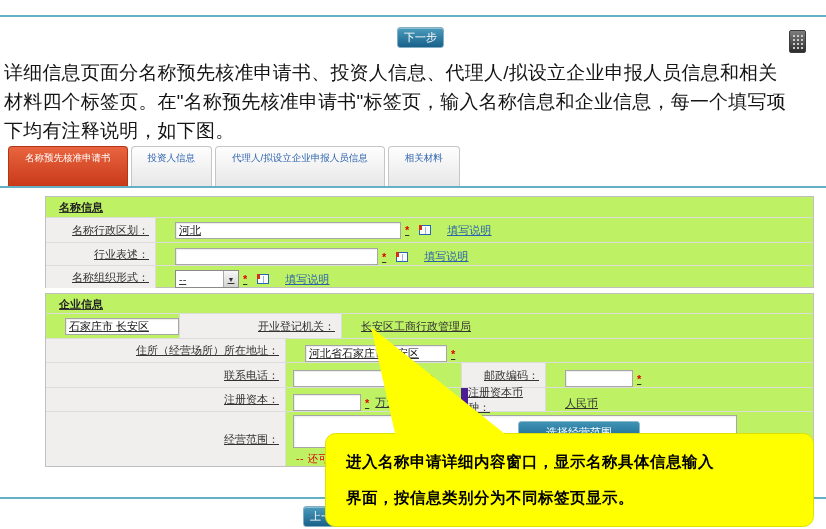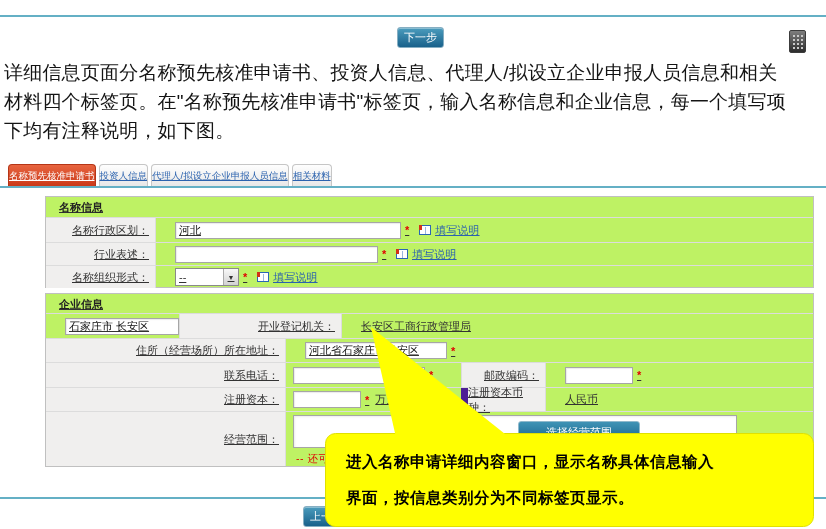--- a/index.html
+++ b/index.html
@@ -17,39 +17,39 @@
   .keypad { position:absolute; left:789px; top:30px; width:17px; height:23px; border:1px solid #3c3c3c;
             border-radius:2px; background:linear-gradient(#7e7e7e,#2c2c2c); }
   .keypad .dots { margin:3px auto 0; width:11px; height:15px;
             background-image:radial-gradient(circle,#c9c9c9 0.8px,transparent 1.1px);
             background-size:4px 4px; }
 
   .intro { position:absolute; left:4px; top:58px; width:792px; font-size:19px; line-height:29px;
            color:#141414; letter-spacing:.2px; }
 
   .tabs { position:absolute; left:8px; top:164px; height:22px; display:flex; gap:3px; align-items:flex-end; }
-  .tab { height:22px; line-height:21px; padding:0 0; font-size:9.5px; white-space:nowrap;
+  .tab { height:40px; line-height:21px; padding:0 16px; font-size:9.5px; white-space:nowrap;
          border:1px solid #c6c6c6; border-bottom:none; border-radius:4px 4px 0 0;
-         background:linear-gradient(#fefefe,#e7e7e7); color:#2b62ae; cursor:pointer;text-decoration:underline; }
+         background:linear-gradient(#fefefe,#e7e7e7); color:#2b62ae; cursor:pointer; }
   .tab.active { background:linear-gradient(#e8643f,#c93a1a); color:#fff; border-color:#b53517; }
   .tab-underline { position:absolute; left:0; top:186px; width:826px; height:2px; background:#64b0c5; }
 
   .section { position:absolute; left:45px; width:769px; border:1px solid #c0c0c0; background:#bef264; font-size:11px; color:#333;text-decoration:underline; }
   .sec-header { height:21px; line-height:21px; padding-left:13px; font-weight:bold; color:#222;
                 border-bottom:1px solid #dcdcdc; font-size:11px; }
   .frow { display:flex; align-items:center; }
-  .frow + .frow { border-top:1px solid #dcdcdc; }
+  .frow + .frow { border-top:1px solid #dcdcdc;align-items:flex-end; }
   .lbl { background:#f0efee; border-right:1px solid #dcdcdc; align-self:stretch;
          display:flex; align-items:center; justify-content:flex-end; padding-right:6px; color:#333; }
   .fval { display:flex; align-items:center; flex:1; padding-left:19px; }
   .inp { height:17px; border:1px solid #a6a6a6; background:#fff; font-size:11px; padding:0 3px;
          display:inline-flex; align-items:center; box-shadow:inset 1px 1px 1px rgba(0,0,0,.08); color:#111; }
   .req { color:#e00000; font-weight:bold; margin:0 4px; font-size:11px; }
   .unit { color:#333; margin-left:2px; }
-  .help-anchor { display:inline-flex; align-items:center; cursor:pointer; text-decoration:none; }
+  .help-anchor { display:inline-flex; align-items:center; cursor:pointer; text-decoration:none;gap:12px; }
   .book-icon { position:relative; width:12px; height:10px; border:1px solid #2a66b5; background:#fff;
                display:inline-block; margin:0 4px 0 6px; }
   .book-icon::before { content:""; position:absolute; left:-1px; top:-1px; width:3px; height:5px; background:#d23318; }
   .book-icon::after { content:""; position:absolute; left:5px; top:1px; width:1px; height:7px; background:#9ab6dd; }
   .help { color:#2b62ae; text-decoration:underline; font-size:11px; }
 
   .select { width:64px; height:18px; border:1px solid #8a8a8a; background:#fff; display:inline-flex;
             align-items:center; justify-content:space-between; font-size:11px; padding-left:3px; cursor:pointer; }
   .select-arrow { width:15px; height:16px; background:linear-gradient(#f8f8f8,#d2d2d2); border-left:1px solid #aaa;
                   display:flex; align-items:center; justify-content:center; font-size:7px; color:#333; }

